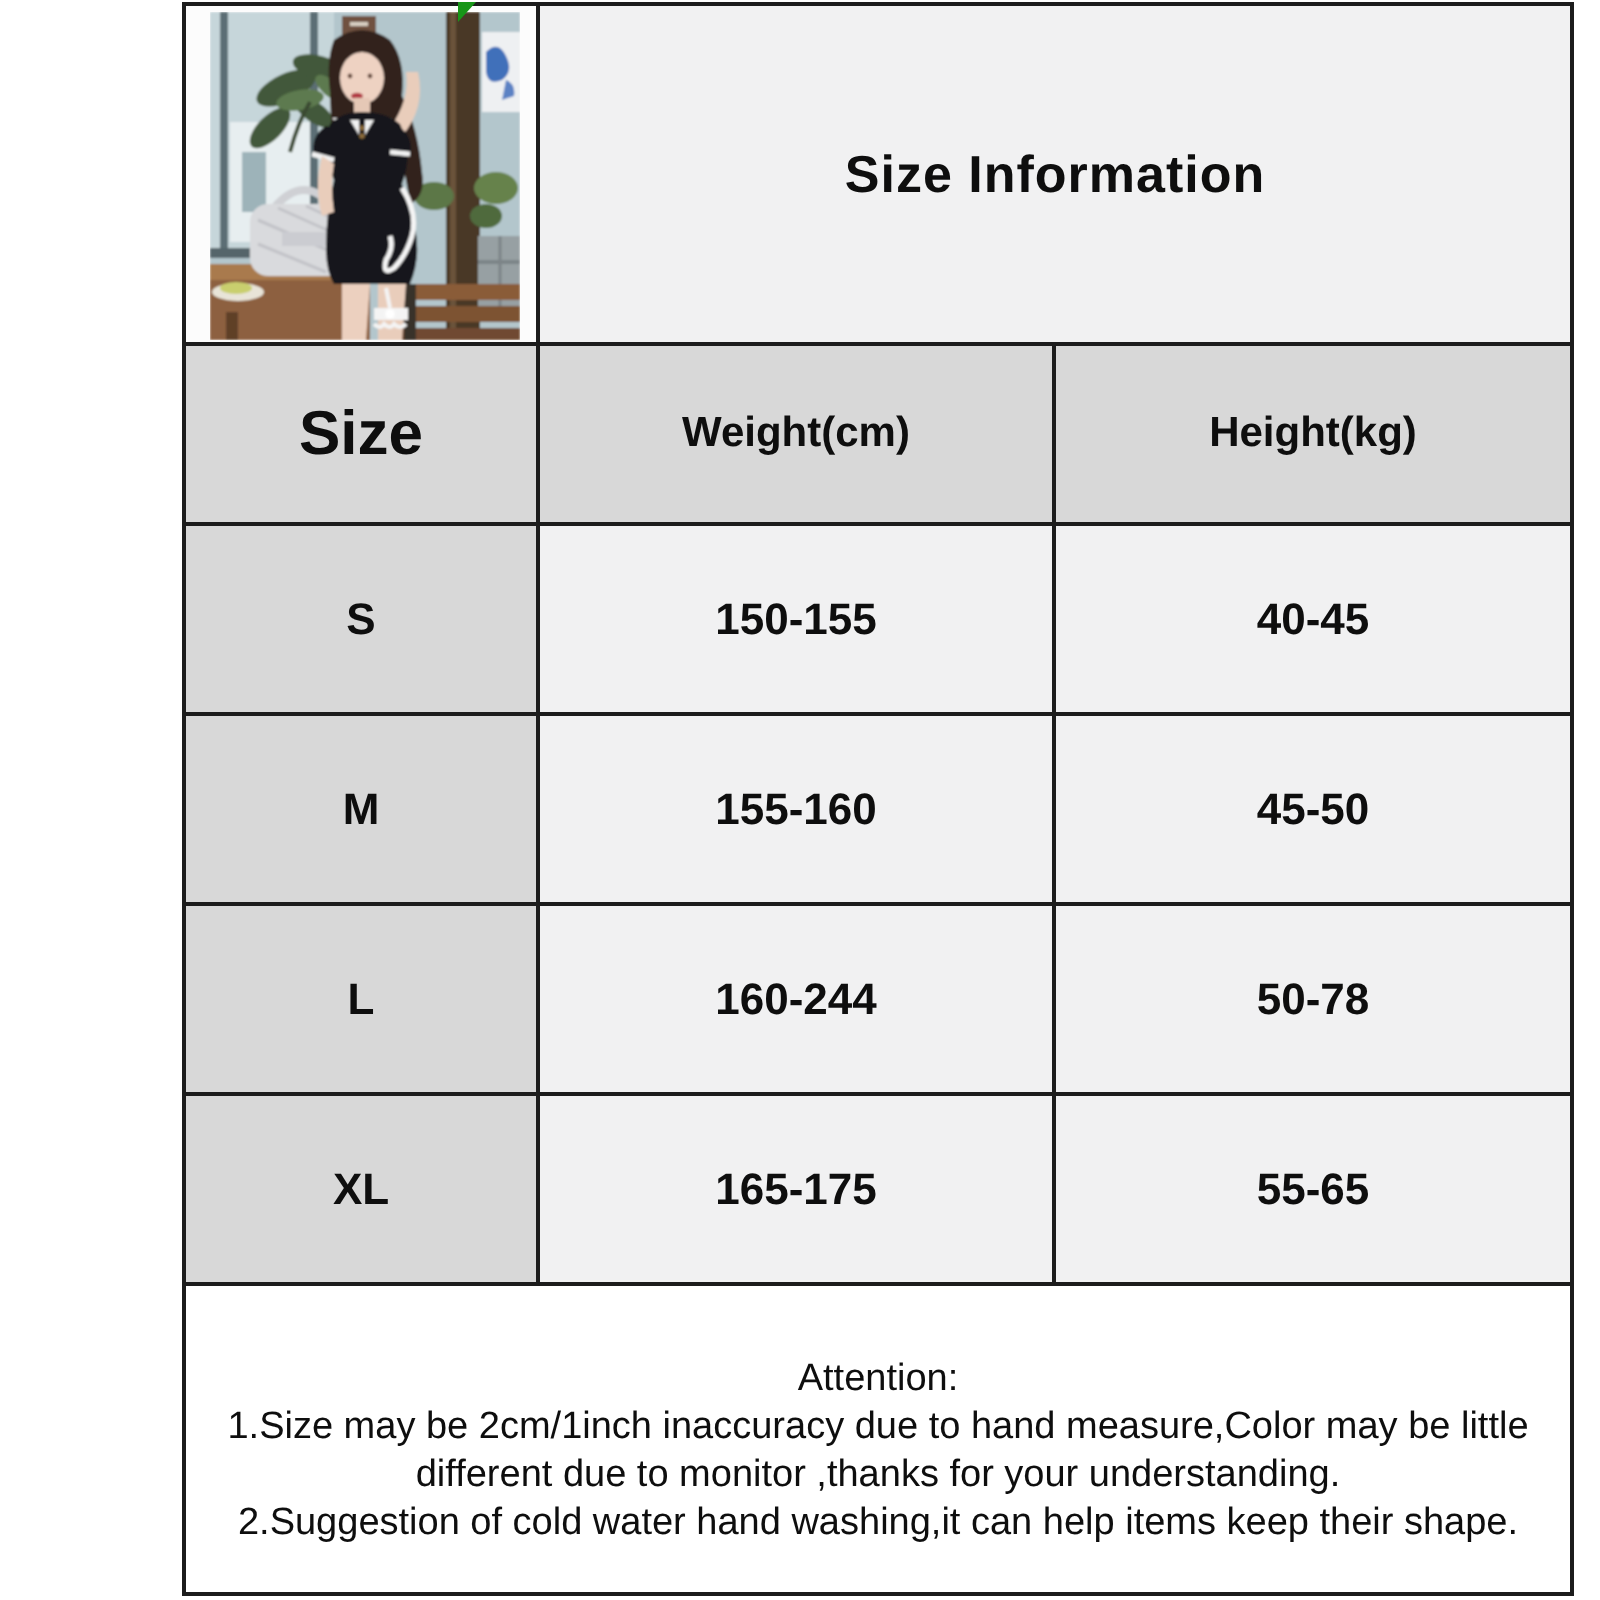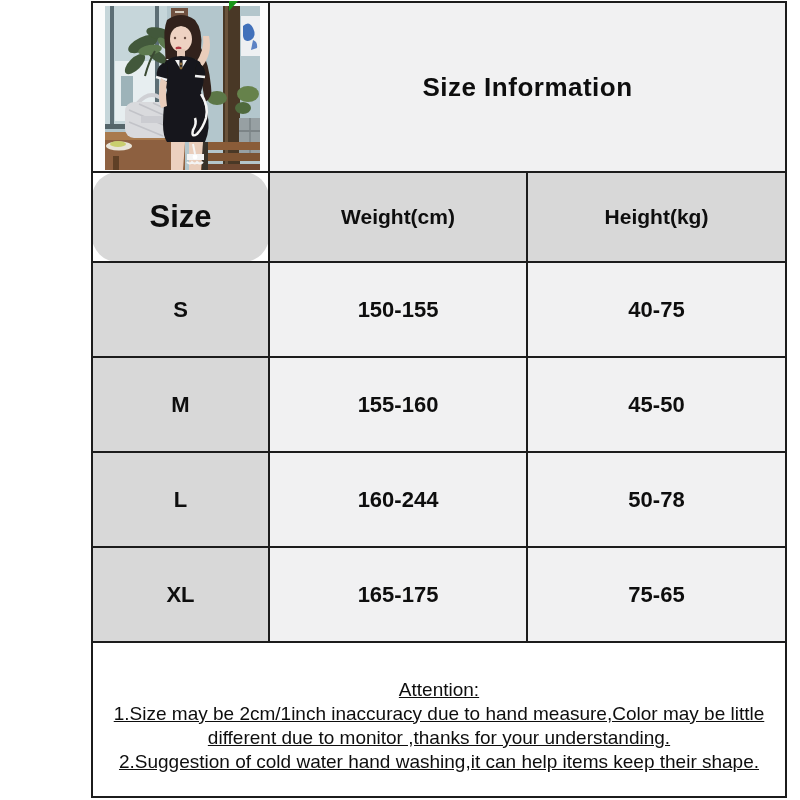--- a/index.html
+++ b/index.html
@@ -14,28 +14,27 @@
     margin-left:53px;width:694px;
   }
   table.size-table td{
     border:2px solid #1c1c1c;text-align:center;vertical-align:middle;
     overflow:hidden;
   }
   .photo-cell{background:#fcfcfc;height:168px;padding:0;}
   .photo-wrap{width:155px;height:164px;margin:2px 0 0 12px;}
   .title-cell{background:#f1f1f2;font-weight:bold;font-size:26px;letter-spacing:0.5px;}
   .head-cell{background:#d8d8d8;font-weight:bold;font-size:21px;height:86px;}
-  .size-head{font-size:31px;border-radius:26px;}
+  .size-head{font-size:31px;}
   .row-label{background:#d8d8d8;font-weight:bold;font-size:22px;}
   .data-cell{background:#f1f1f2;font-weight:bold;font-size:22px;height:91px;}
   .attention-cell{
     background:#ffffff;text-align:left;vertical-align:top;
     padding:12px 4px 0 4px;font-weight:normal;font-size:19px;line-height:24px;
     height:141px;
-    text-decoration:underline;
   }
   .attention-cell div{white-space:nowrap;}
   .corner-marker{
     position:absolute;left:229px;top:1px;width:0;height:0;
     border-top:10px solid #189618;border-right:9px solid transparent;
   }
 </style>
 </head>
 <body>
 
@@ -161,36 +160,36 @@
 
     <tr>
       <td class="head-cell size-head">Size</td>
       <td class="head-cell">Weight(cm)</td>
       <td class="head-cell">Height(kg)</td>
     </tr>
 
     <tr>
       <td class="row-label">S</td>
       <td class="data-cell">150-155</td>
-      <td class="data-cell">40-75</td>
+      <td class="data-cell">40-45</td>
     </tr>
     <tr>
       <td class="row-label">M</td>
       <td class="data-cell">155-160</td>
       <td class="data-cell">45-50</td>
     </tr>
     <tr>
       <td class="row-label">L</td>
       <td class="data-cell">160-244</td>
       <td class="data-cell">50-78</td>
     </tr>
     <tr>
       <td class="row-label">XL</td>
       <td class="data-cell">165-175</td>
-      <td class="data-cell">75-65</td>
+      <td class="data-cell">55-65</td>
     </tr>
 
     <tr>
       <td class="attention-cell" colspan="3">
         <div>Attention:</div>
         <div>1.Size may be 2cm/1inch inaccuracy due to hand measure,Color may be little</div>
         <div>different due to monitor ,thanks for your understanding.</div>
         <div>2.Suggestion of cold water hand washing,it can help items keep their shape.</div>
       </td>
     </tr>

